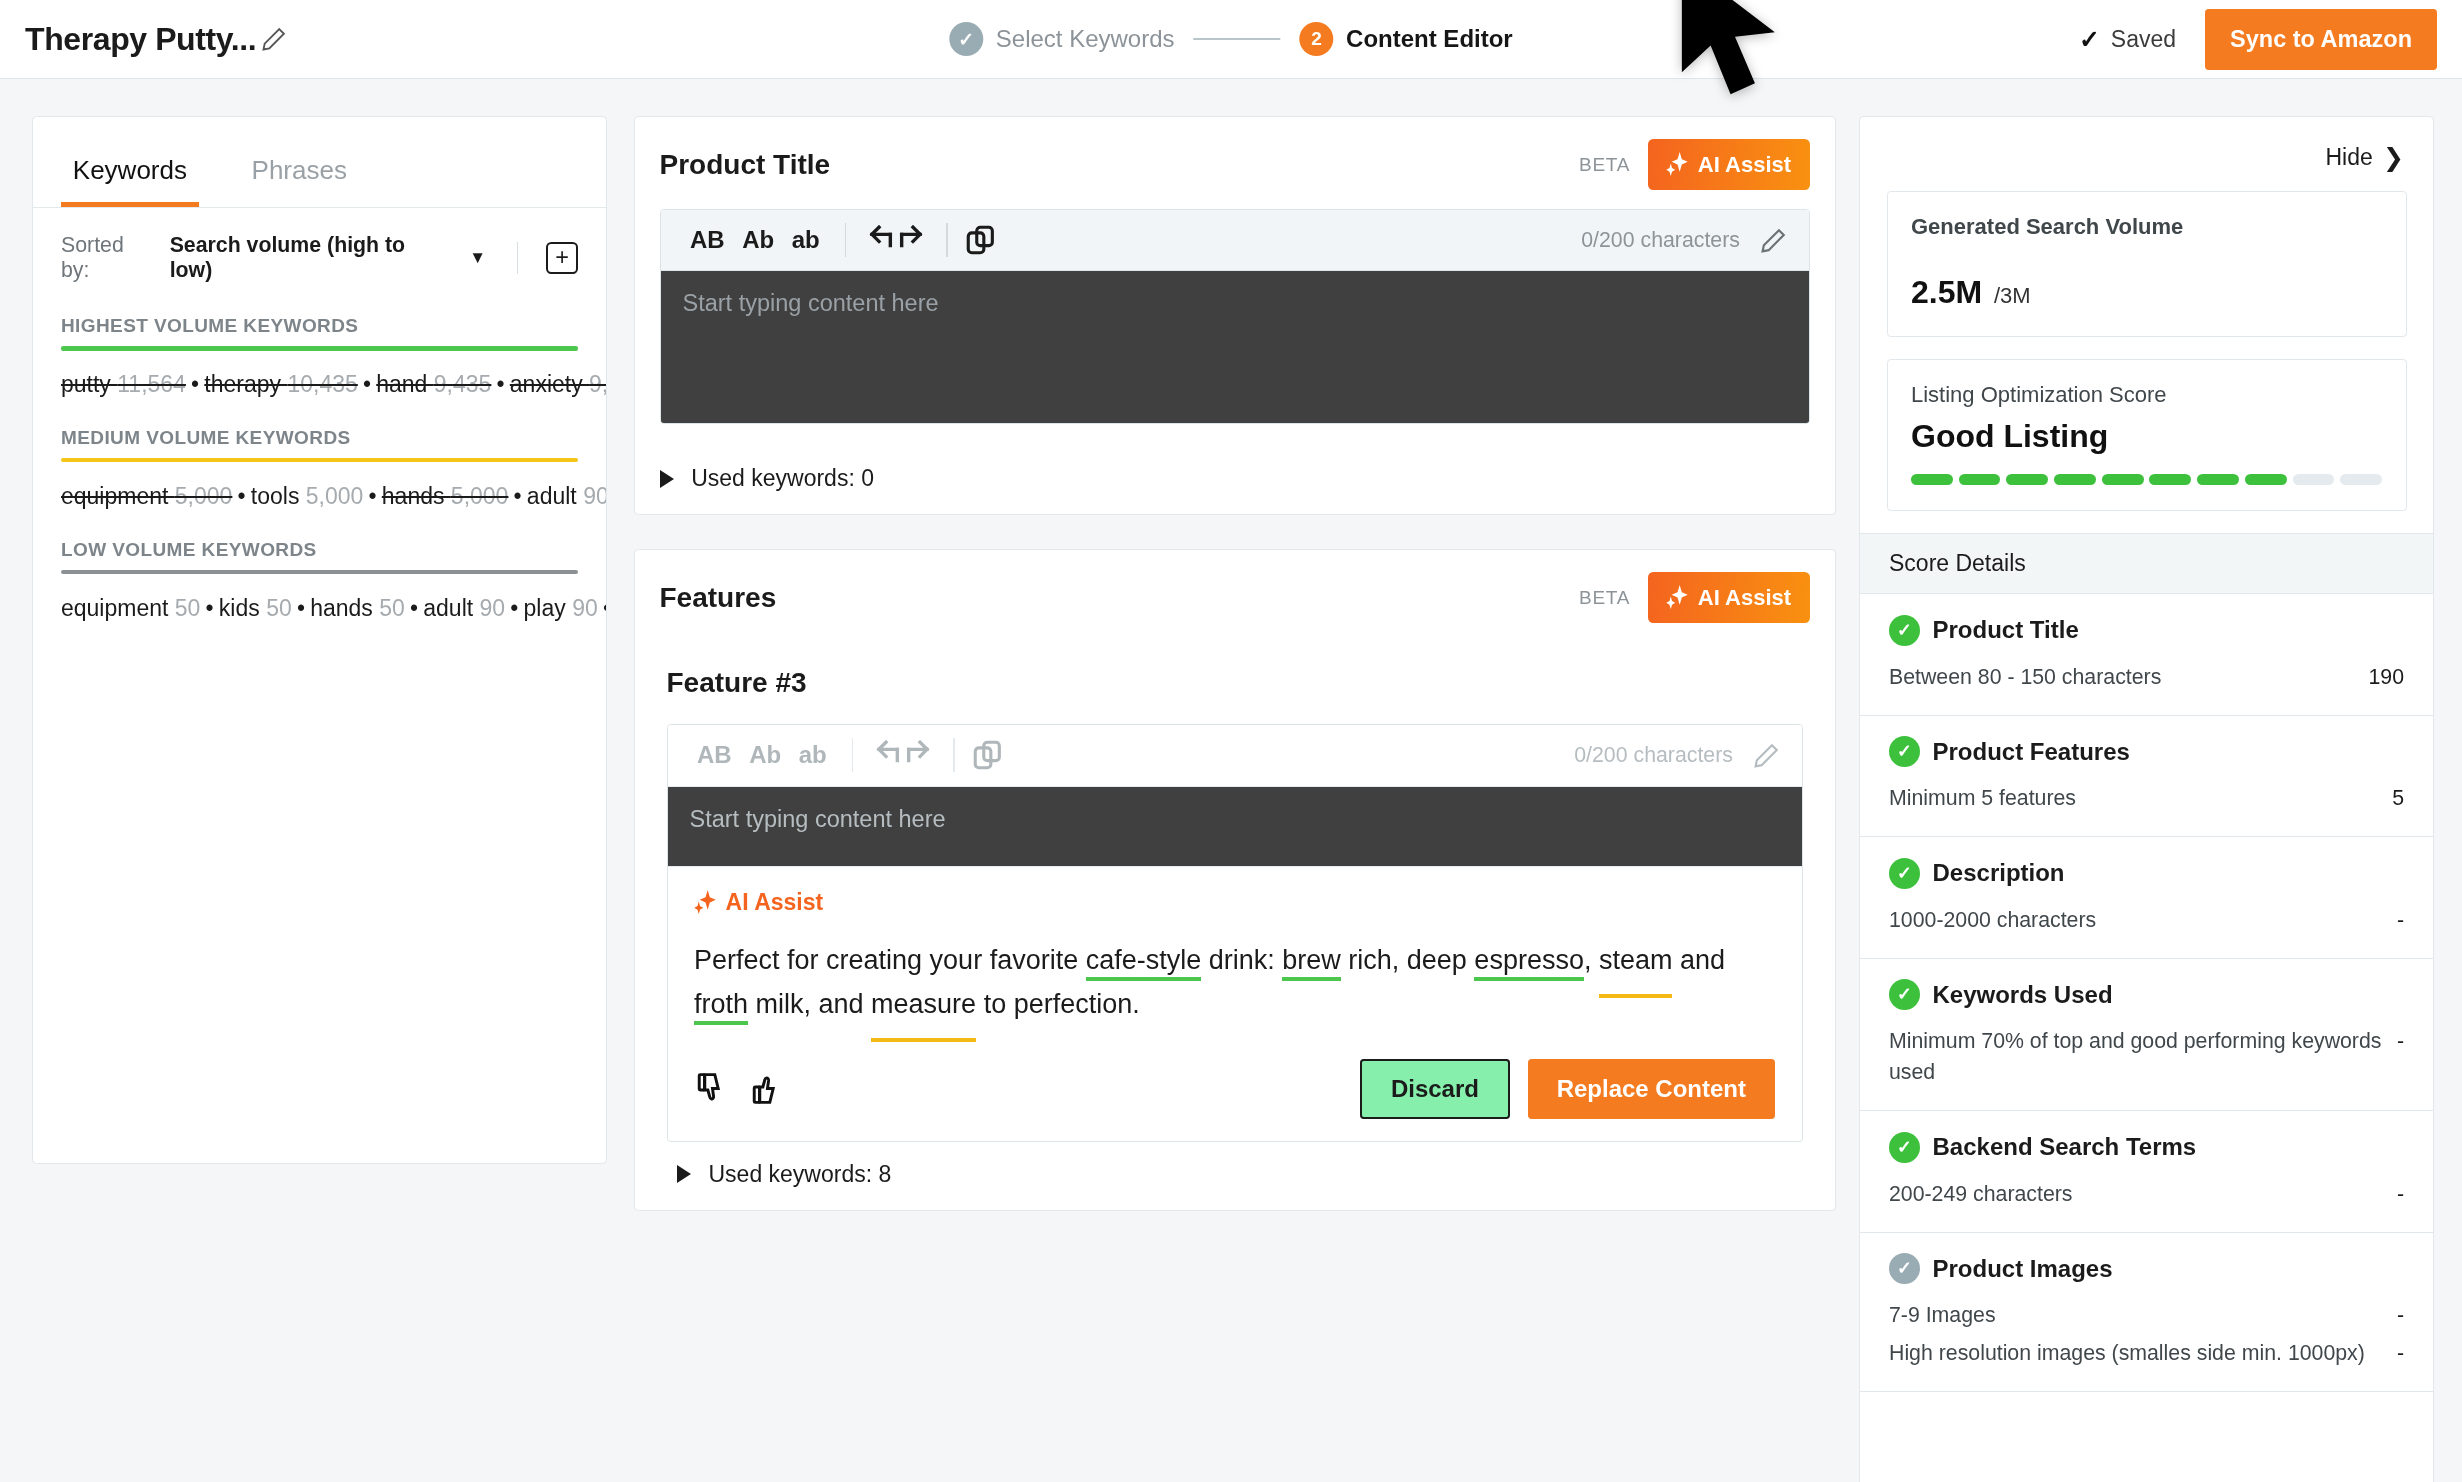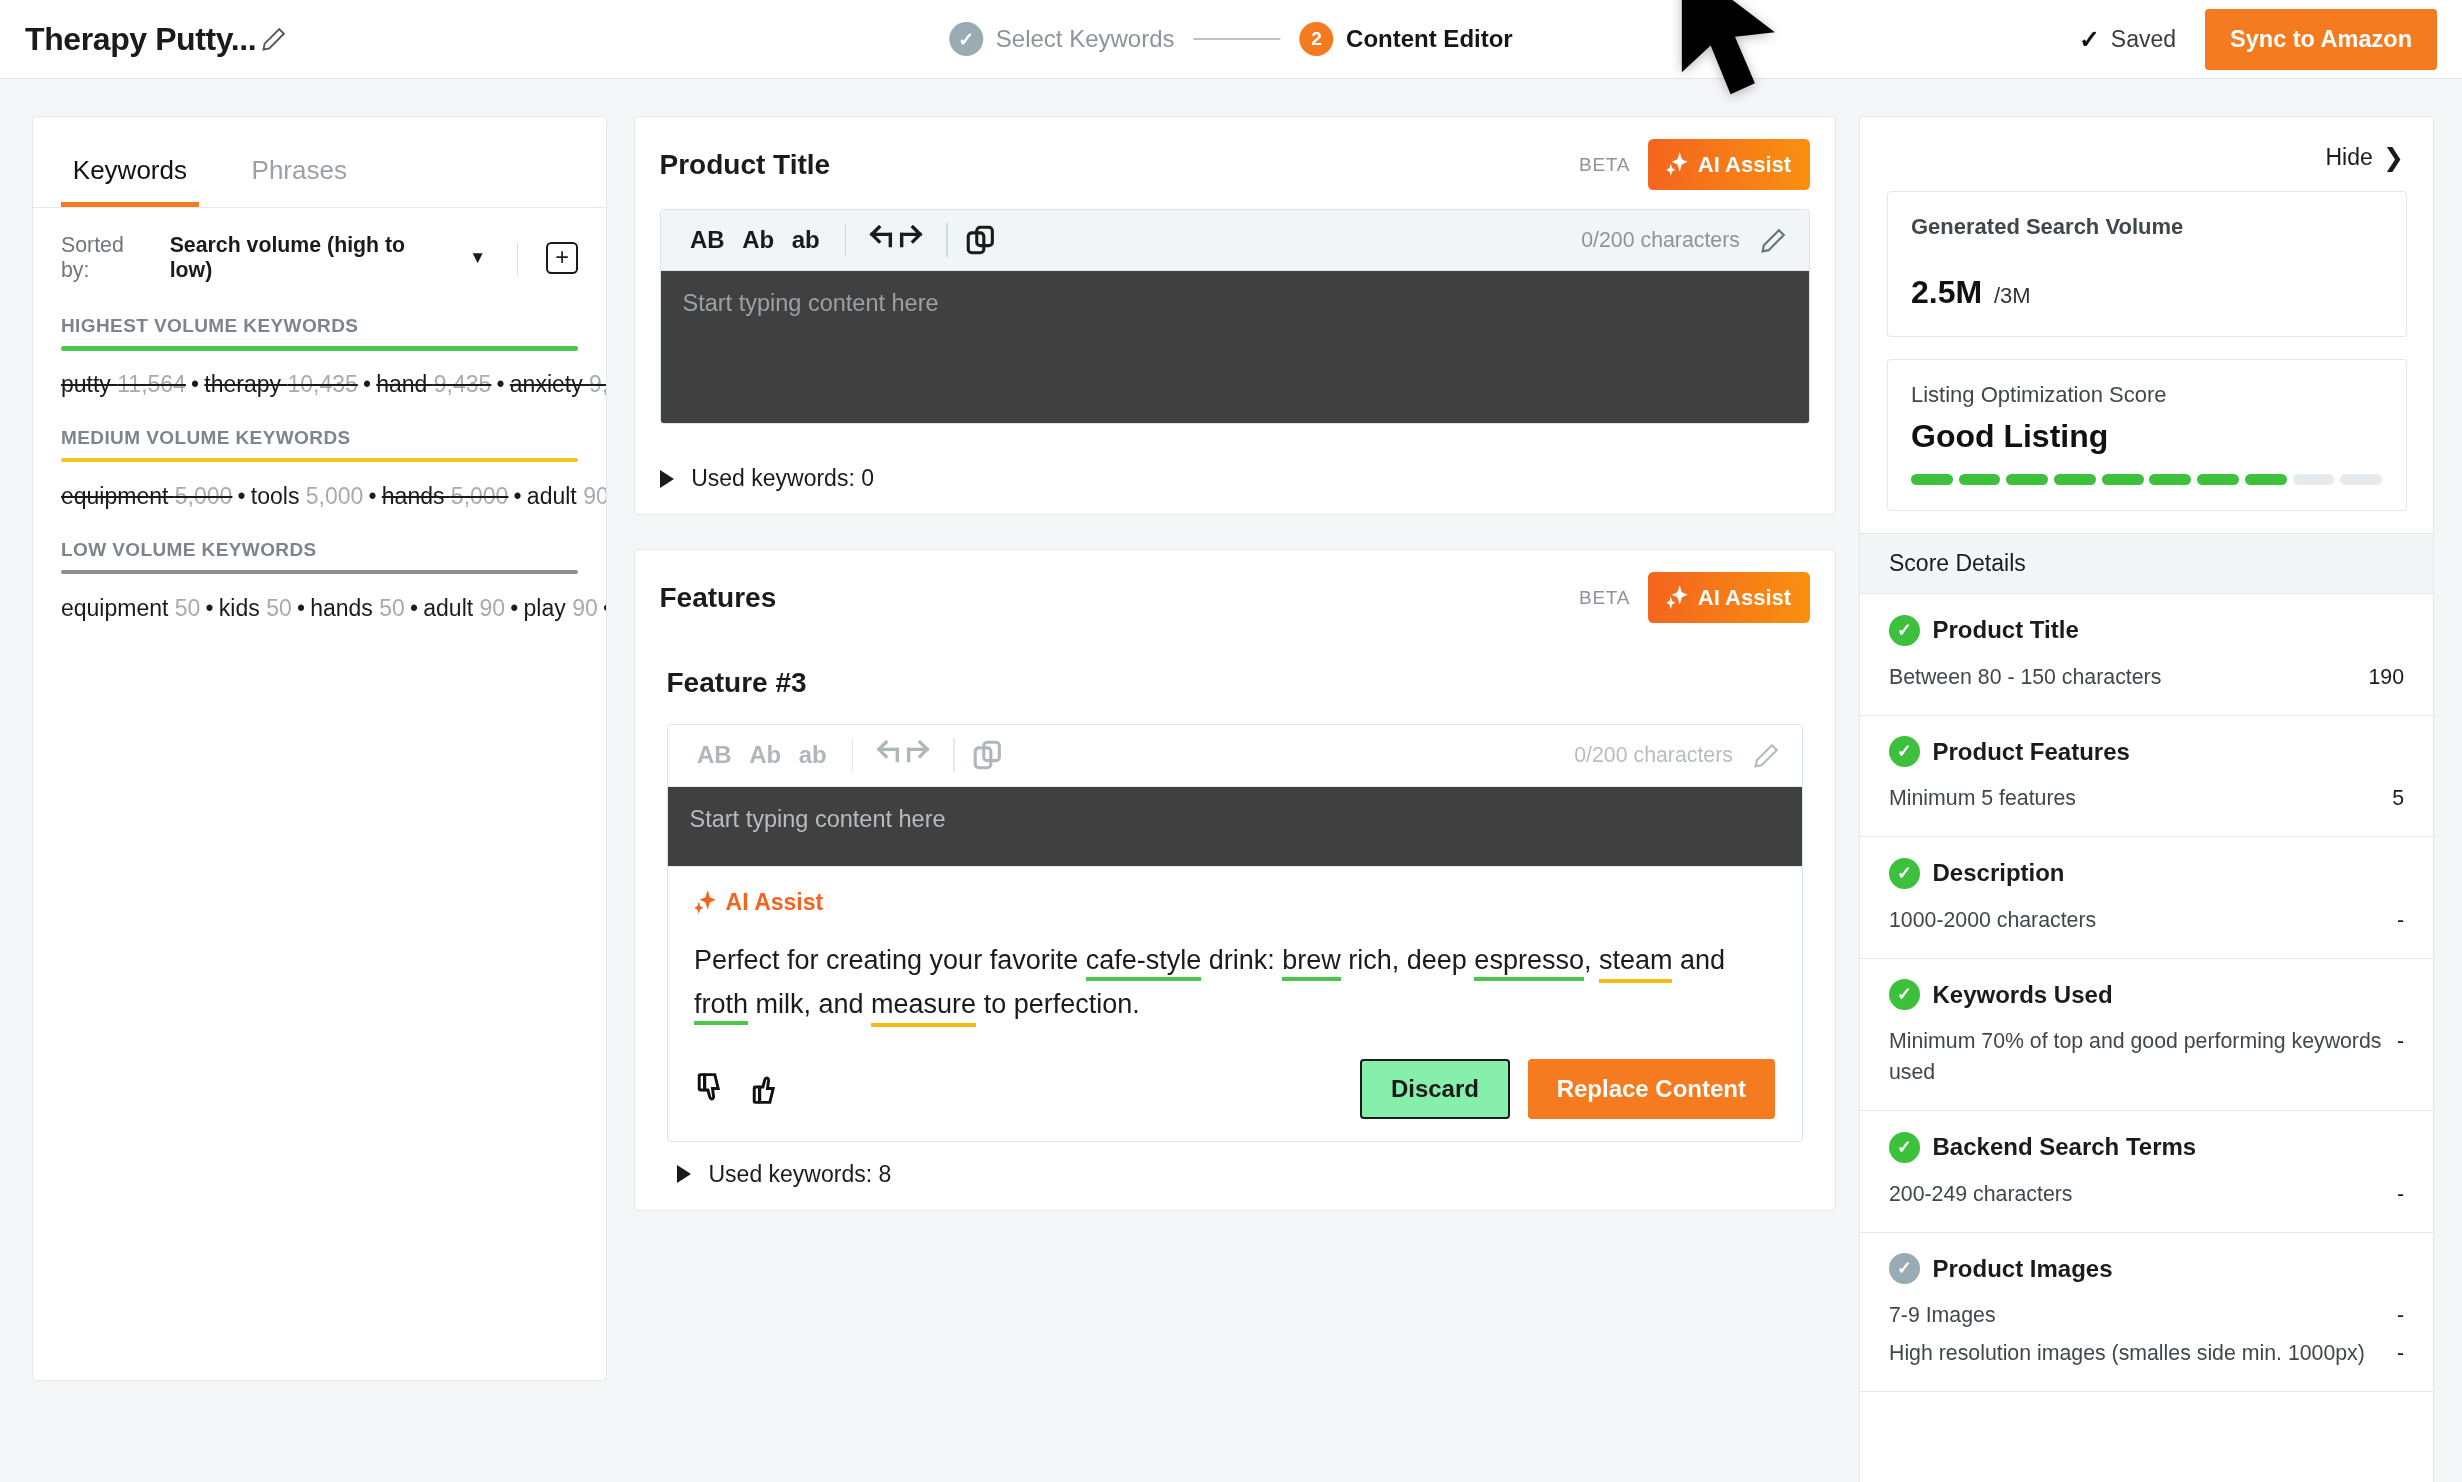--- a/index.html
+++ b/index.html
@@ -63,21 +63,21 @@
   
   .workspace {
     display:flex; align-items:flex-start; gap: 0;
     padding: 37px 28px 0 32px; height: calc(1483px - 79px);
   }
 
   
   .kw-panel {
     width: 575px; flex:0 0 575px;
     background:#fff; border:1.5px solid #e1e7ea; border-radius:4.4px;
-    height: 1265px; overflow:hidden;
+    height: 1048px; overflow:hidden;
     display:flex; flex-direction:column;
   }
   .kw-tabs { display:flex; gap:0; border-bottom:1.5px solid #e4eaec; padding: 0 28px; }
   .kw-tab {
     font-size: 26px; padding: 38px 11.8px 16px; color:#9aa1a6;
     border-bottom: 5.9px solid transparent; cursor:pointer;
     font-family:inherit; background:none; border-top:none; border-left:none; border-right:none;
   }
   .kw-tab.active { color:#111; border-bottom-color:#f47b20; }
   .kw-tab + .kw-tab { margin-left: 41px; }
@@ -164,21 +164,21 @@
   .etoolbar.dim .charcount { color:#b6bdc1; }
   .etoolbar.dim .pen-small { color:#b6bdc1; }
   .etoolbar.dim .tb-sep { background:#e3e9ec; }
   .etext.dim { min-height:79px; color:#b6bdc1; }
 
   .ai-panel { border-top:1.5px solid #e6ecef; padding: 22px 26.5px 22px; }
   .ai-tag { display:flex; align-items:center; gap:9.6px; color:#f4641f; font-size:23px; font-weight:bold; }
   .ai-tag .spark { color:#f4641f; }
   .ai-text { font-size:27px; line-height:1.62; color:#1b1b1b; margin-top:23.5px; }
   .u-green { border-bottom: 4.4px solid #4cc64c; padding-bottom: 2.2px; }
-  .u-amber { border-bottom: 4.4px solid #f5b916; padding-bottom: 4px; }
+  .u-amber { border-bottom: 4.4px solid #f5b916; padding-bottom: 19px; }
   .ai-actions { display:flex; align-items:center; margin-top:32px; gap:17.7px; }
   .thumb { width:37px; height:37px; color:#111; cursor:pointer; }
   .thumb svg { width:100%; height:100%; display:block; }
   .spacer { flex:1; }
   .btn-ghost {
     background:#86efac; border:2.2px solid #1b1b1b; border-radius:3.7px;
     font-size:24px; font-weight:bold; color:#1b1b1b;
     padding:14px 29px; font-family:inherit; cursor:pointer;
   }
   .btn-primary {

